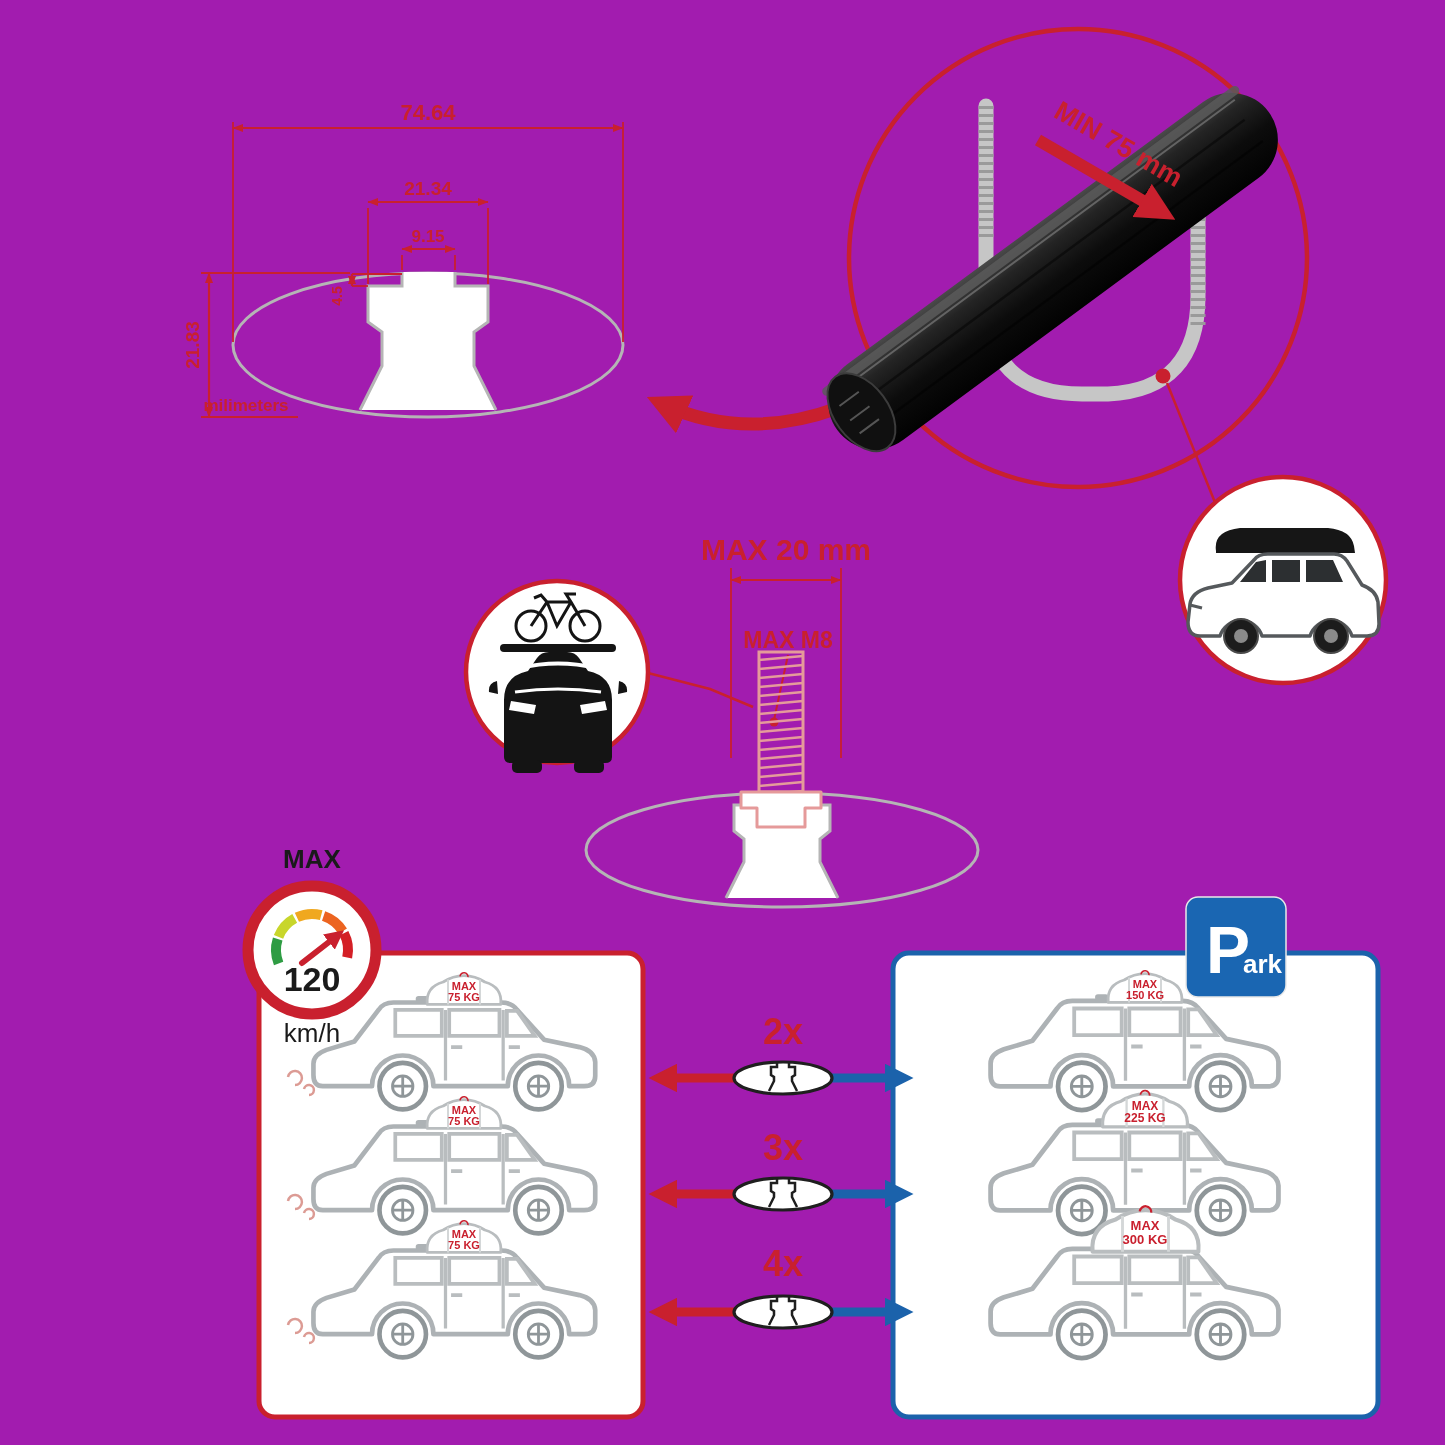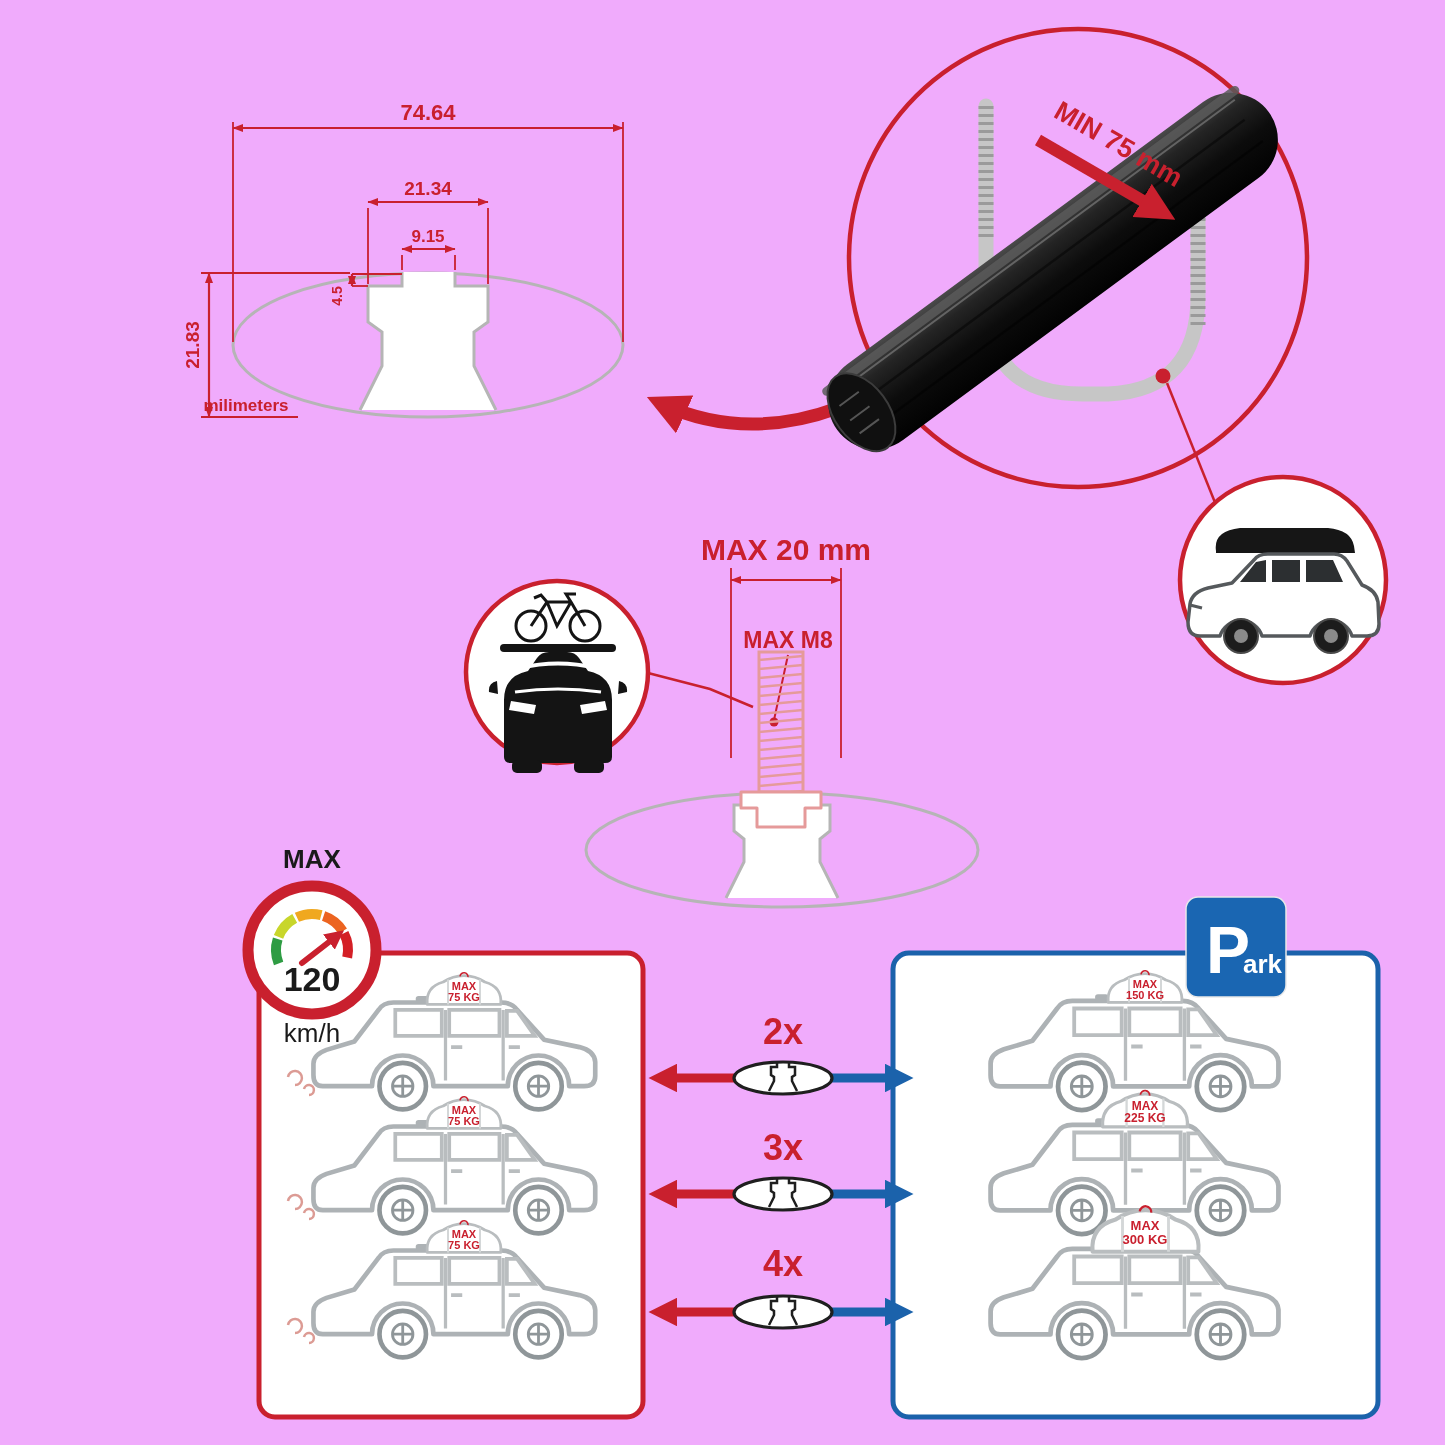--- a/index.html
+++ b/index.html
@@ -1,16 +1,16 @@
 <!DOCTYPE html>
 <html><head>
 <meta charset="utf-8">
 <style>
   html,body{margin:0;padding:0;background:#fff;}
-  .canvas{position:relative;width:1445px;height:1445px;background:#f0abfc;overflow:hidden;
+  .canvas{position:relative;width:1445px;height:1445px;background:#a21caf;overflow:hidden;
           font-family:"Liberation Sans",sans-serif;}
   svg{position:absolute;left:0;top:0;}
   svg text{font-family:"Liberation Sans",sans-serif;}
   .red-t{fill:#c9202e;}
   .dark-t{fill:#1a1a1a;}
   .white-t{fill:#ffffff;}
 </style>
 </head>
 <body>
 

